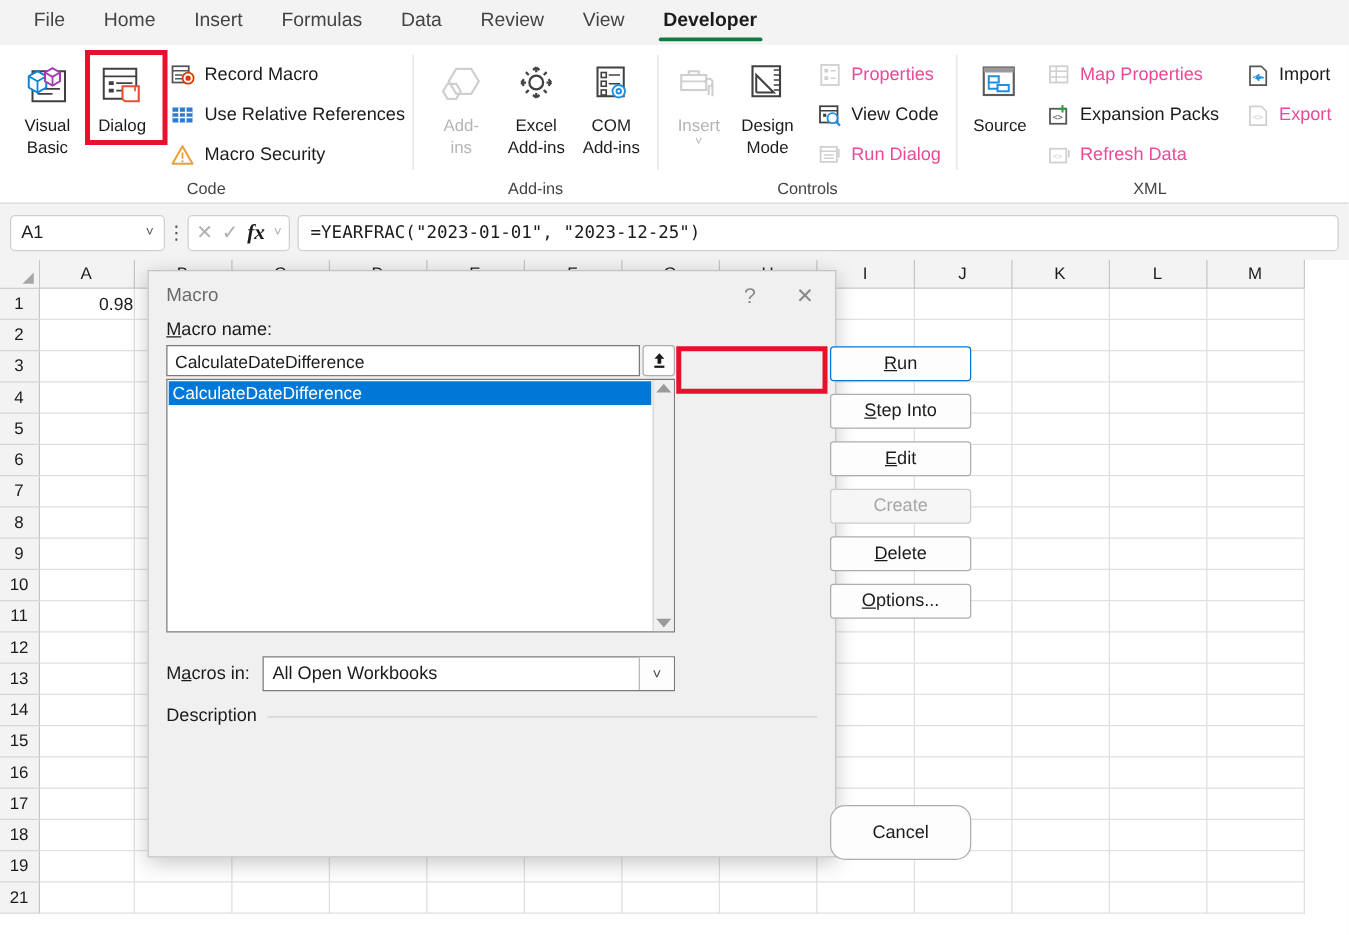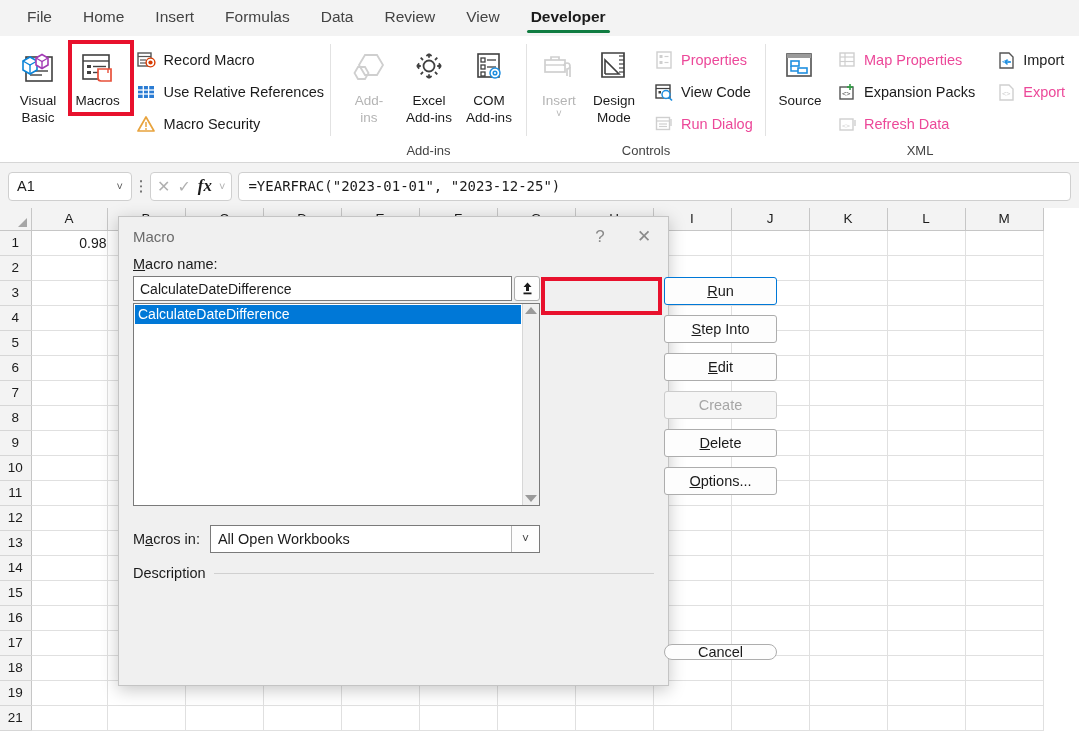--- a/index.html
+++ b/index.html
@@ -173,21 +173,21 @@
     font-size: 14.5px; color: #1b1b1b; padding-left: 7px;
   }
   .combo .carrow {
     width: 28px; height: 26px; border-left: 1px solid #b9b9b9; background: #fdfdfd;
     display: flex; align-items: center; justify-content: center; color: #444; font-size: 12px;
   }
   .desc-row { display: flex; align-items: center; gap: 8px; margin-top: 12px; }
   .desc-line { flex: 1; height: 1px; background: #d0d0d0; }
   .cancel-wrap { position: absolute; left: 545px; top: 427px; }
   .cancel-btn {
-    width: 113px; height: 16px; background: #fdfdfd; border: 1px solid #adadad;
+    width: 113px; height: 44px; background: #fdfdfd; border: 1px solid #adadad;
     border-radius: 12px; display: flex; align-items: center; justify-content: center;
     font-size: 14.5px; color: #1b1b1b; cursor: default;
   }
 </style>
 </head>
 <body>
 
 <div id="app">
 
   <div class="tabbar">
@@ -232,21 +232,21 @@
               <rect x="5" y="6" width="26" height="24" fill="#ffffff" stroke="#404040" stroke-width="1.6"></rect>
               <line x1="5" y1="12" x2="31" y2="12" stroke="#404040" stroke-width="1.4"></line>
               <rect x="9" y="16" width="4" height="3" fill="#404040"></rect>
               <line x1="15" y1="17.5" x2="28" y2="17.5" stroke="#404040" stroke-width="1.4"></line>
               <rect x="9" y="22" width="4" height="3" fill="#404040"></rect>
               <line x1="15" y1="23.5" x2="28" y2="23.5" stroke="#404040" stroke-width="1.4"></line>
               <path d="M20 20 H33 V32 H23 a3 3 0 0 1 -3 -3 Z" fill="#ffffff" stroke="#e8503a" stroke-width="1.7"></path>
               <line x1="30" y1="20" x2="30" y2="24" stroke="#e8503a" stroke-width="1.4"></line>
             </svg>
           </span>
-          <span>Macros</span>
+          <span>Dialog</span>
         </div>
 
         <div class="smallcol" style="margin-left:6px;">
           <div class="smallbtn">
             <span class="glyph">
               <svg width="20" height="20" viewBox="0 0 20 20">
                 <rect x="2" y="3" width="13" height="13" fill="#ffffff" stroke="#555" stroke-width="1.4"></rect>
                 <line x1="2" y1="6.5" x2="15" y2="6.5" stroke="#555" stroke-width="1.2"></line>
                 <line x1="4" y1="10" x2="10" y2="10" stroke="#555" stroke-width="1.2"></line>
                 <line x1="4" y1="13" x2="10" y2="13" stroke="#555" stroke-width="1.2"></line>
@@ -273,20 +273,21 @@
               <svg width="20" height="20" viewBox="0 0 20 20">
                 <polygon points="10,3 18,17 2,17" fill="#ffffff" stroke="#e8a33d" stroke-width="1.7" stroke-linejoin="round"></polygon>
                 <line x1="10" y1="8" x2="10" y2="13" stroke="#e8a33d" stroke-width="1.5"></line>
                 <circle cx="10" cy="15" r="0.9" fill="#e8a33d"></circle>
               </svg>
             </span>
             <span>Macro Security</span>
           </div>
         </div>
       </div>
+      <div class="group-label">Code</div>
     </div>
 
     <div class="group-sep"></div>
 
     <div class="group" style="width:195px;">
       <div class="group-body" style="padding-left:8px;">
         <div class="bigbtn disabled">
           <span class="glyph">
             <svg width="40" height="40" viewBox="0 0 40 40">
               <polygon points="16,6 28,6 34,16 28,26 16,26 10,16" fill="none" stroke="#cfcfcf" stroke-width="1.8"></polygon>

